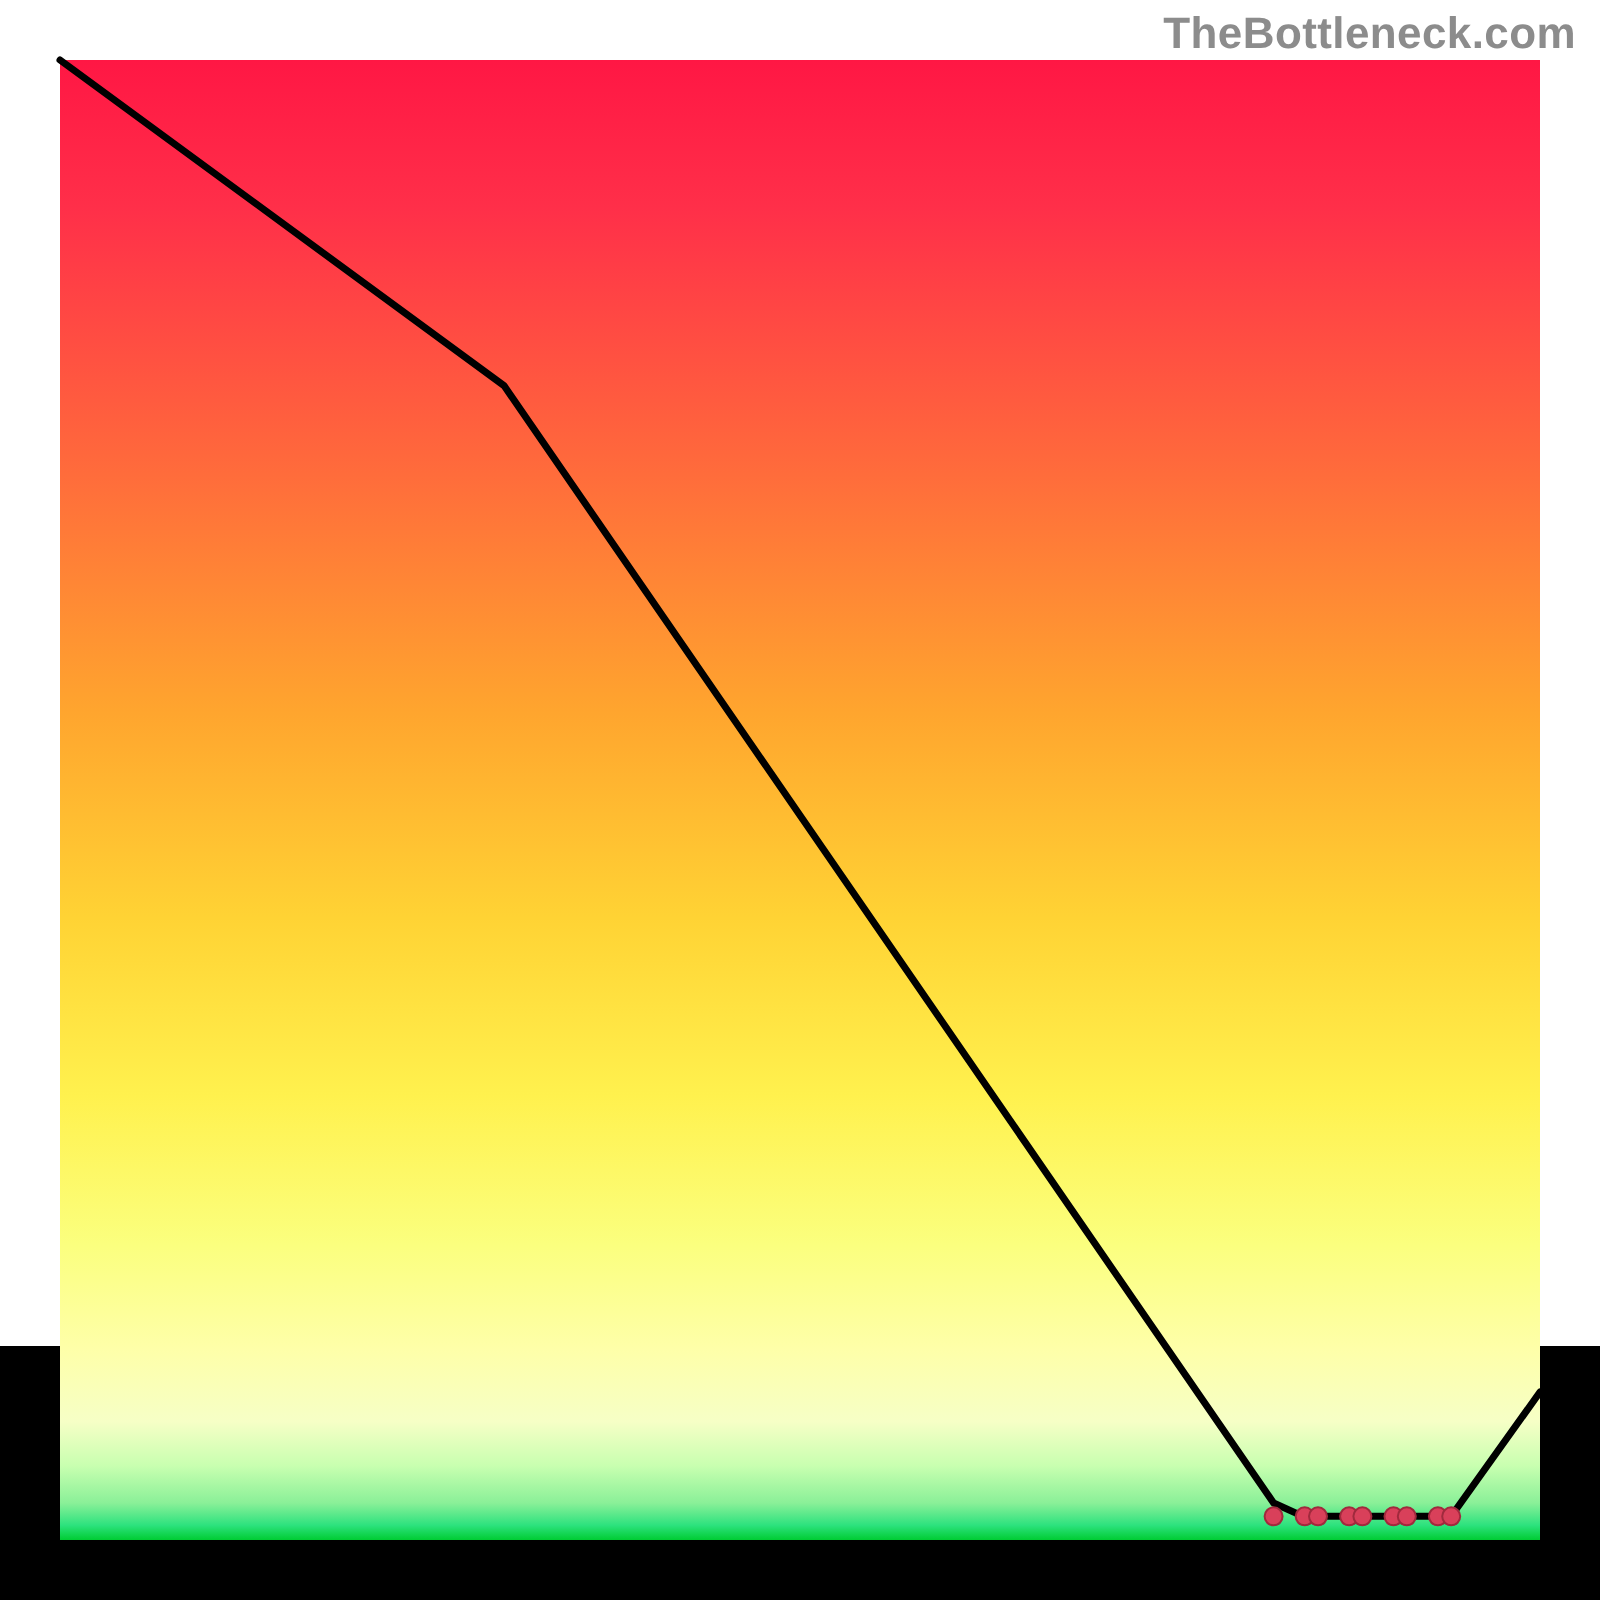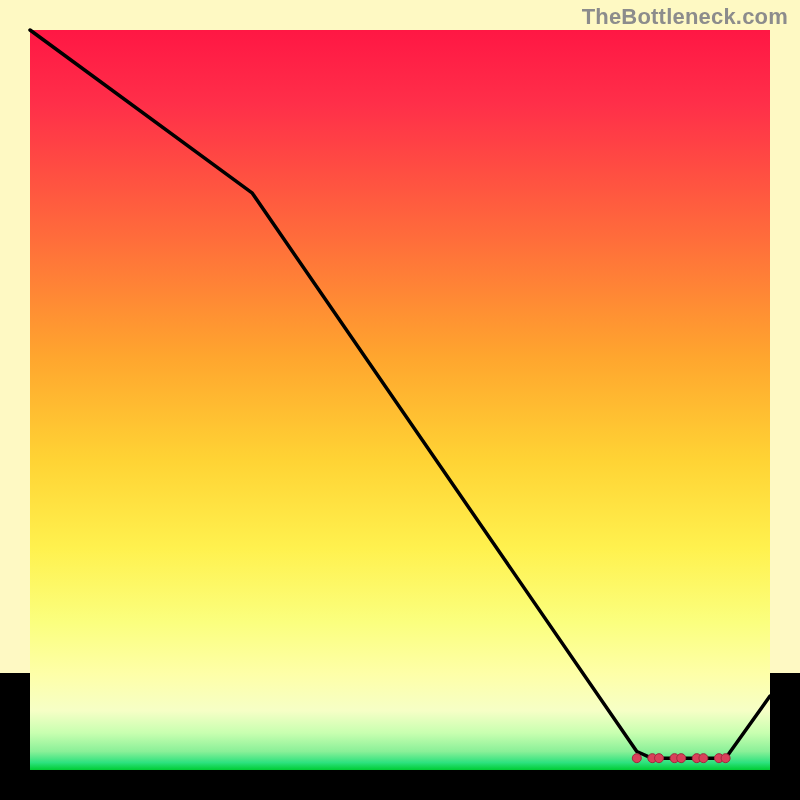--- a/index.html
+++ b/index.html
@@ -1,21 +1,21 @@
 <!DOCTYPE html>
 <html><head>
 <meta charset="utf-8">
 <style>
   * { margin: 0; padding: 0; box-sizing: border-box; }
   html, body { width: 800px; height: 800px; background: #000; overflow: hidden; }
   .frame {
     position: relative;
     width: 800px;
     height: 673px;
-    background: #fef9c3;
+    background: #ffffff;
   }
   .watermark {
     position: absolute;
     top: 4px;
     right: 12px;
     font-family: Arial, Helvetica, sans-serif;
     font-size: 22px;
     font-weight: bold;
     color: #8c8c8c;
     letter-spacing: 0.2px;

